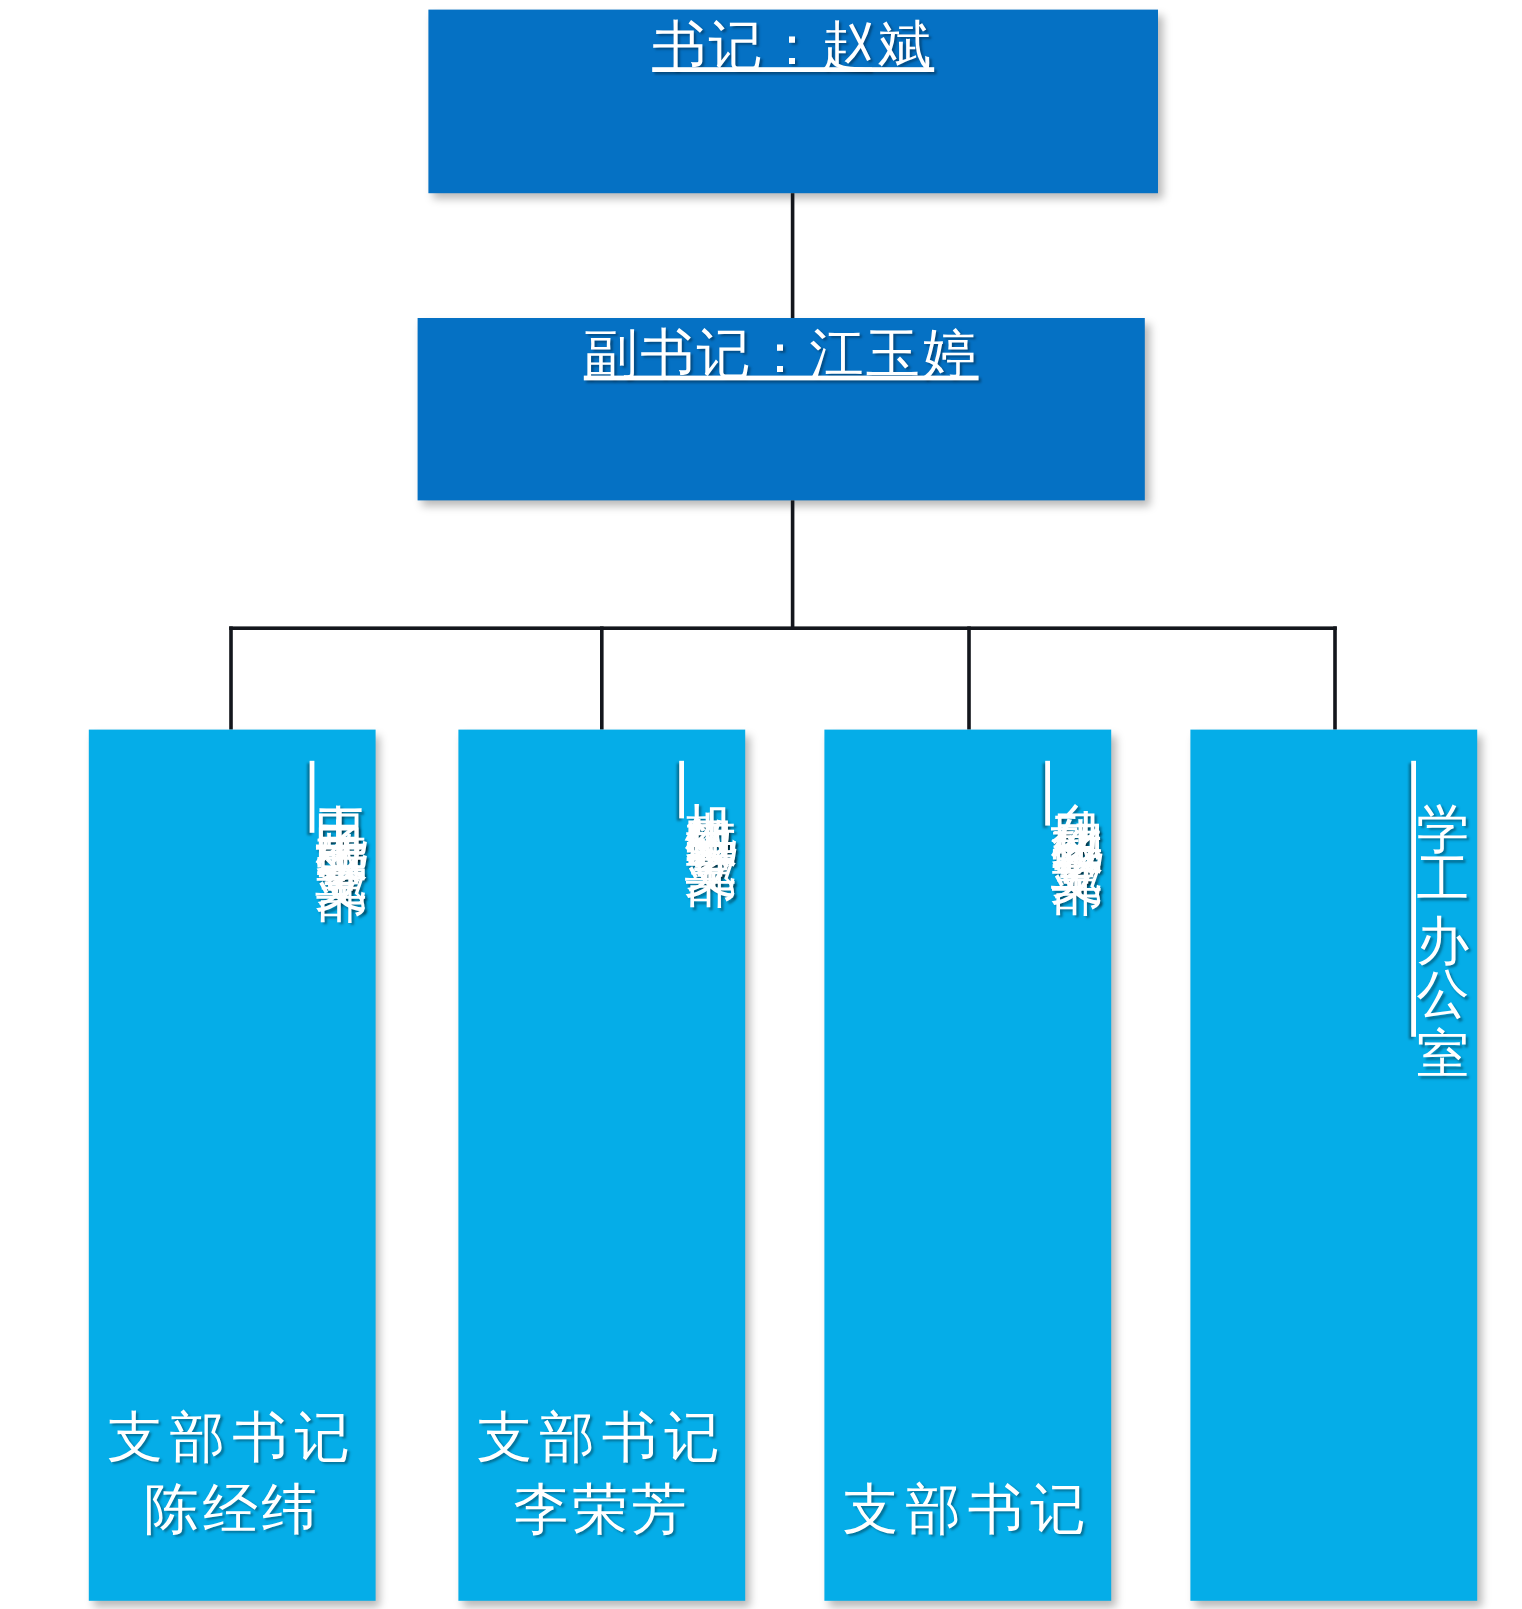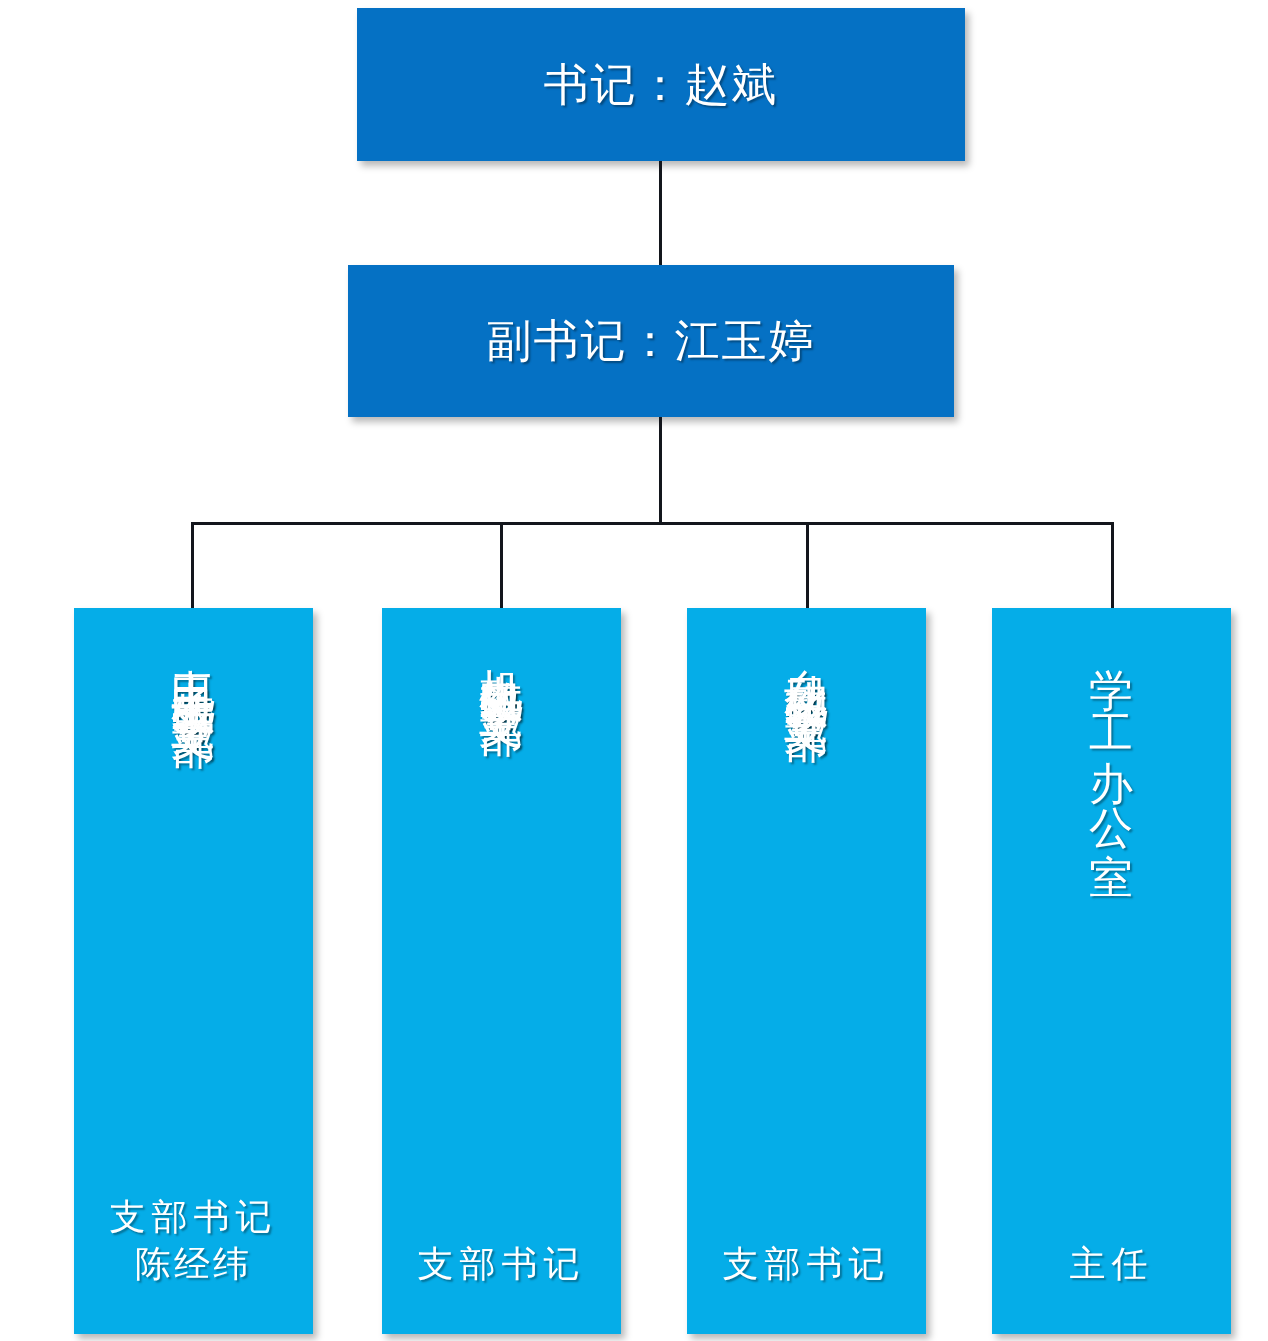--- a/index.html
+++ b/index.html
@@ -28,22 +28,22 @@
   .conn-v { width: 3px; }
   .conn-h { height: 3px; }
 
   
   .node {
     position: absolute;
     box-sizing: border-box;
     color: #ffffff;
     box-shadow: 4px 5px 7px rgba(0,0,0,0.28);
     display: flex;
-    align-items: center;
     justify-content: center;
+    text-decoration: underline;
   }
   .node-top {
     background: #0571c4;
     font-size: 45px;
     letter-spacing: 2px;
     text-shadow: 2px 2px 2px rgba(0,0,0,0.35);
   }
   .node-leaf {
     background: #05ade8;
     flex-direction: column;
@@ -58,21 +58,21 @@
     line-height: 1.32;
     letter-spacing: 6px;
     white-space: nowrap;
   }
   .leaf-footer {
     position: absolute;
     left: 0;
     right: 0;
     bottom: 46px;
     text-align: center;
-    font-size: 36px;
+    font-size: 46px;
     line-height: 1.30;
     letter-spacing: 3px;
   }
   .leaf-footer .role { display: block; letter-spacing: 6px; }
   .leaf-footer .name { display: block; letter-spacing: 3px; }
 </style>
 </head>
 <body>
 
 <div id="org-chart">
@@ -101,30 +101,30 @@
     <div class="leaf-footer">
       <span class="role">支部书记</span>
       <span class="name">陈经纬</span>
     </div>
   </div>
 
   <div class="node node-leaf" style="left:382px; top:608px; width:239px; height:726px;">
     <div class="leaf-vertical">机电教研室党支部</div>
     <div class="leaf-footer">
       <span class="role">支部书记</span>
+      <span class="name">李荣芳</span>
     </div>
   </div>
 
   <div class="node node-leaf" style="left:687px; top:608px; width:239px; height:726px;">
     <div class="leaf-vertical">自动化教研室党支部</div>
     <div class="leaf-footer">
       <span class="role">支部书记</span>
     </div>
   </div>
 
   <div class="node node-leaf" style="left:992px; top:608px; width:239px; height:726px;">
     <div class="leaf-vertical" style="letter-spacing:46px;">学工办公室</div>
     <div class="leaf-footer">
-      <span class="role">主任</span>
     </div>
   </div>
 
 </div>
 
 </body></html>

